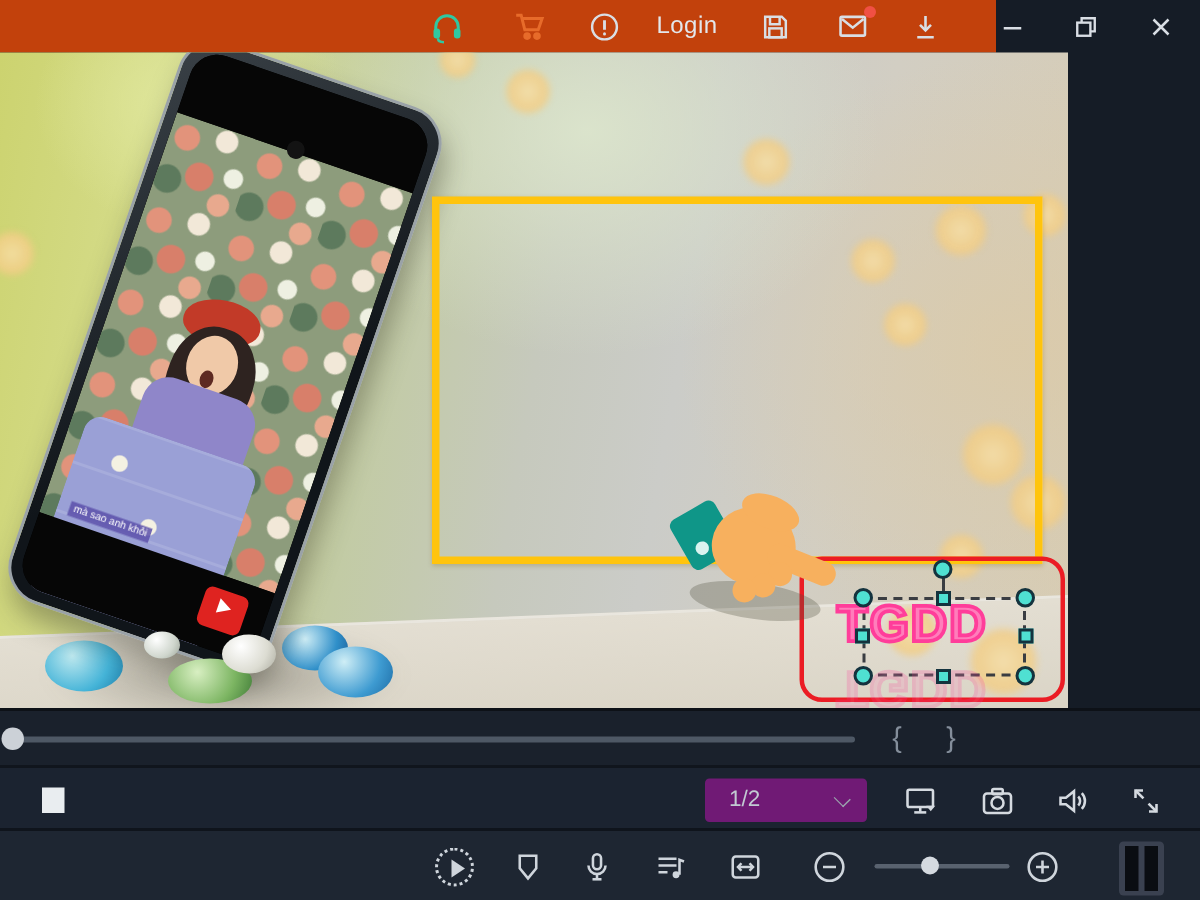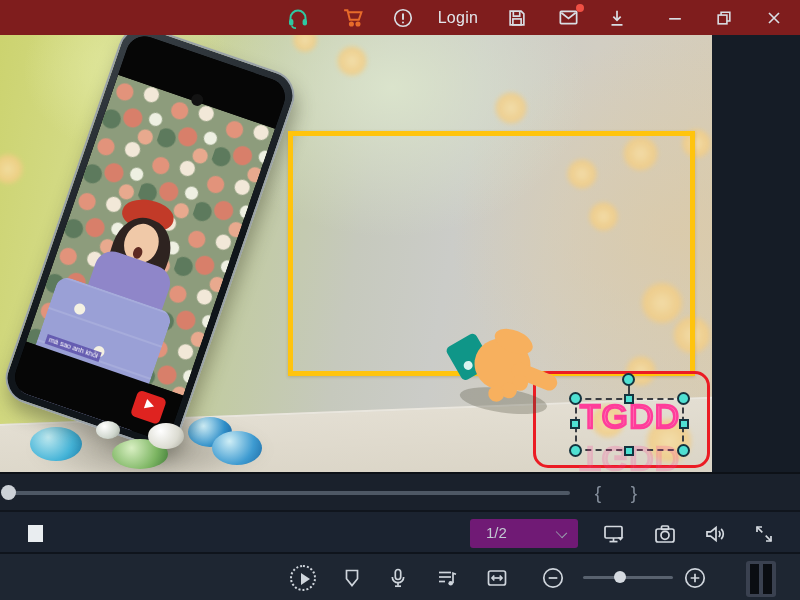--- a/index.html
+++ b/index.html
@@ -1,20 +1,20 @@
 <!DOCTYPE html>
 <html><head>
 <meta charset="utf-8">
 <style>
   html,body{margin:0;padding:0;background:#0b0f16;}
   *{box-sizing:border-box;}
   .app{position:relative;width:800px;height:600px;background:#151c26;overflow:hidden;
        font-family:"Liberation Sans",sans-serif;-webkit-font-smoothing:antialiased;}
   
-  .titlebar{position:absolute;left:0;top:0;width:800px;height:35px;background:#7f1d1d;}
+  .titlebar{position:absolute;left:0;top:0;width:664px;height:35px;background:#c2410c;}
   .tb-item{position:absolute;top:0;height:35px;display:flex;align-items:center;justify-content:center;color:#d9dee4;}
   .tb-login{font-size:16px;color:#e3e7ec;letter-spacing:.3px;}
   .badge{position:absolute;right:-3px;top:4px;width:8px;height:8px;border-radius:50%;background:#f05044;}
   
   .stage{position:absolute;left:0;top:35px;width:712px;height:437px;overflow:hidden;
     background:
       radial-gradient(150px 120px at 18% 8%,rgba(226,233,160,.9),rgba(226,233,160,0) 70%),
       radial-gradient(260px 200px at 55% 12%,rgba(222,232,206,.85),rgba(222,232,206,0) 75%),
       radial-gradient(300px 260px at 95% 45%,rgba(219,202,168,.8),rgba(219,202,168,0) 75%),
       linear-gradient(100deg,#ccd36f 0%,#d3da85 12%,#ccd592 24%,#c2cba4 36%,#c6c9bd 50%,#cbccc8 62%,#d2cec3 76%,#d7ccb4 100%);}
@@ -60,21 +60,21 @@
   .hand{position:absolute;left:438px;top:278px;width:140px;height:110px;}
   
   .annotation{position:absolute;left:533px;top:336px;width:177px;height:97px;border:3px solid #eb1c24;border-radius:15px;}
   
   .sel-box{position:absolute;left:575px;top:363px;width:109px;height:53px;border:2px dashed #3a3d42;}
   .handle{position:absolute;background:#4fe0d2;border:2px solid #14333e;}
   .h-circle{width:13px;height:13px;border-radius:50%;}
   .h-square{width:10px;height:10px;}
   .rot-stem{position:absolute;left:628px;top:349px;width:2px;height:15px;background:#3a3d42;}
   .rot-handle{position:absolute;left:622px;top:338px;width:13px;height:13px;border-radius:50%;background:#4fe0d2;border:2px solid #14333e;}
-  .overlay-text{position:absolute;left:575px;top:362px;width:110px;text-align:center;font-size:34px;font-weight:normal;
+  .overlay-text{position:absolute;left:553px;top:362px;width:110px;text-align:center;font-size:34px;font-weight:bold;
      letter-spacing:1px;color:rgba(255,160,205,.65);-webkit-text-stroke:2.5px #ff3d9a;
      text-shadow:0 0 1px #ff3d9a;}
   .overlay-reflection{top:404px;transform:scaleY(-1);opacity:.22;}
   
   .timeline{position:absolute;left:0;top:472px;width:800px;height:38px;background:#1a212c;border-top:2px solid #0d1117;}
   .track{position:absolute;left:8px;top:17px;width:562px;height:4px;border-radius:2px;background:#4e5865;}
   .thumb{position:absolute;left:1px;top:11px;width:15px;height:15px;border-radius:50%;background:#ccd1d7;}
   .bracket{position:absolute;top:6px;width:24px;height:26px;color:#848e9b;font-size:19px;text-align:center;line-height:26px;}
   .timestamp{position:absolute;left:668px;top:5px;width:121px;height:28px;background:#2a3340;border-radius:2px;
      color:#ccd3da;font-size:15px;text-align:center;line-height:28px;letter-spacing:.5px;}

